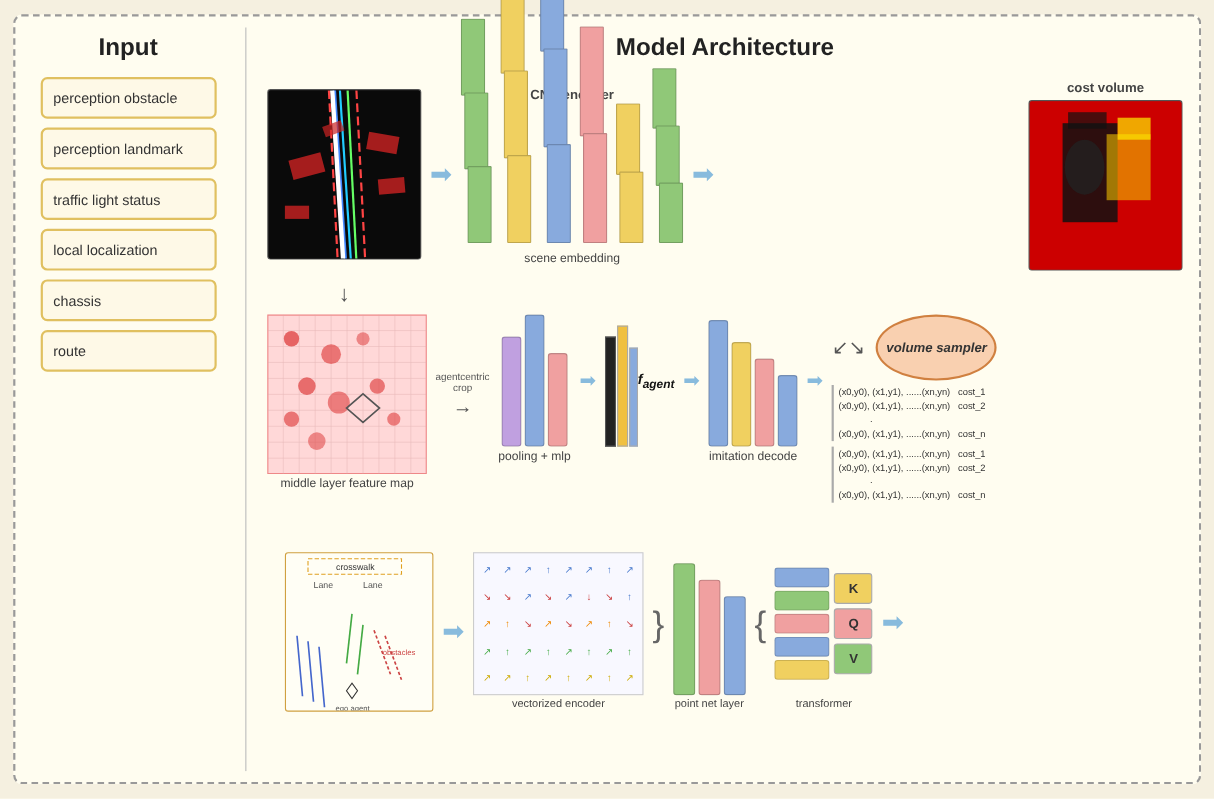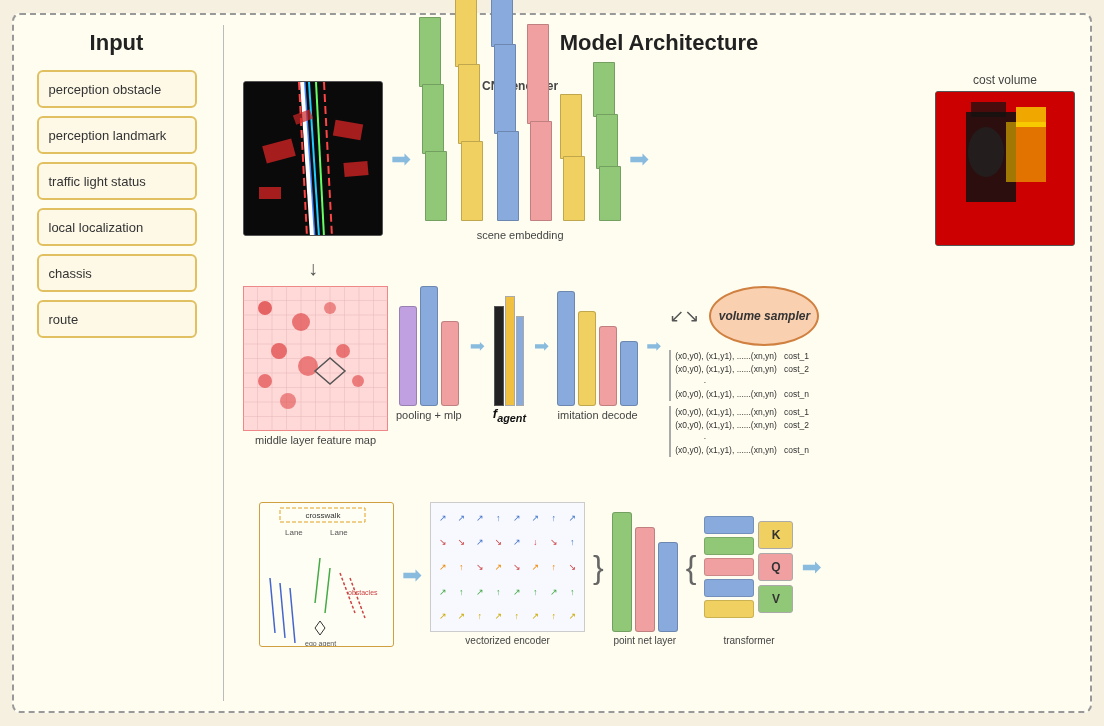--- a/index.html
+++ b/index.html
@@ -307,21 +307,21 @@
           </div>
         </div>
         <div class="section-label" style="margin-top:12px;">scene embedding</div>
       </div>
 
       <div class="big-arrow">➡</div>
 
       <div style="flex:1;"></div>
 
       <div style="display:flex;flex-direction:column;align-items:center;flex-shrink:0;">
-        <div class="section-label" style="margin-bottom:4px;font-size:12px;font-weight:normal;">cost volume</div>
+        <div class="section-label" style="margin-bottom:4px;font-size:12px;font-weight:bold;">cost volume</div>
         <div class="cost-volume-img">
           <svg width="140" height="155" style="position:absolute;top:0;left:0;">
             <rect width="140" height="155" fill="#cc0000"></rect>
             <rect x="30" y="20" width="50" height="90" fill="#111" opacity="0.85"></rect>
             <rect x="35" y="10" width="35" height="15" fill="#111" opacity="0.7"></rect>
             <ellipse cx="50" cy="60" rx="18" ry="25" fill="#222" opacity="0.8"></ellipse>
             <rect x="70" y="30" width="40" height="60" fill="#f0c000" opacity="0.6"></rect>
             <rect x="80" y="15" width="30" height="20" fill="#ffee00" opacity="0.7"></rect>
           </svg>
         </div>
@@ -370,35 +370,39 @@
             <circle cx="100" cy="65" r="7" fill="rgba(220,50,50,0.6)"></circle>
             <circle cx="45" cy="115" r="8" fill="rgba(220,50,50,0.5)"></circle>
             <circle cx="115" cy="95" r="6" fill="rgba(220,50,50,0.55)"></circle>
 
             <polygon points="72,85 87,72 102,85 87,98" fill="none" stroke="#555" stroke-width="1.5"></polygon>
           </svg>
         </div>
         <div class="section-label" style="margin-top:3px;">middle layer feature map</div>
       </div>
 
+      <div style="display:flex;flex-direction:column;align-items:center;justify-content:center;flex-shrink:0;height:145px;">
+        <div style="font-size:9px;color:#555;text-align:center;margin-bottom:2px;">agentcentric<br>crop</div>
+        <div style="font-size:18px;color:#555;">→</div>
+      </div>
 
       <div style="display:flex;flex-direction:column;align-items:center;flex-shrink:0;">
         <div style="display:flex;flex-direction:row;align-items:flex-end;gap:3px;height:120px;">
           <div class="mlp-col col-purple" style="height:100px;"></div>
           <div class="mlp-col col-blue" style="height:120px;"></div>
           <div class="mlp-col col-pink" style="height:85px;"></div>
         </div>
         <div class="section-label" style="margin-top:3px;">pooling + mlp</div>
       </div>
 
       <div style="display:flex;align-items:center;height:120px;flex-shrink:0;">
         <div class="big-arrow" style="font-size:18px;color:#88bbdd;">➡</div>
       </div>
 
-      <div style="display:flex;flex-direction:column;align-items:center;flex-shrink:0;">
+      <div style="display:flex;flex-direction:row;align-items:center;flex-shrink:0;">
         <div style="display:flex;flex-direction:row;align-items:flex-end;gap:1px;height:120px;">
           <div style="width:10px;height:100px;background:#222;border:1px solid #555;"></div>
           <div style="width:10px;height:110px;background:#f0c040;border:1px solid #aaa;"></div>
           <div style="width:8px;height:90px;background:#88aadd;border:1px solid #aaa;"></div>
         </div>
         <div class="f-agent"><em>f</em><sub>agent</sub></div>
       </div>
 
       <div style="display:flex;align-items:center;height:120px;flex-shrink:0;">
         <div class="big-arrow" style="font-size:18px;color:#88bbdd;">➡</div>

